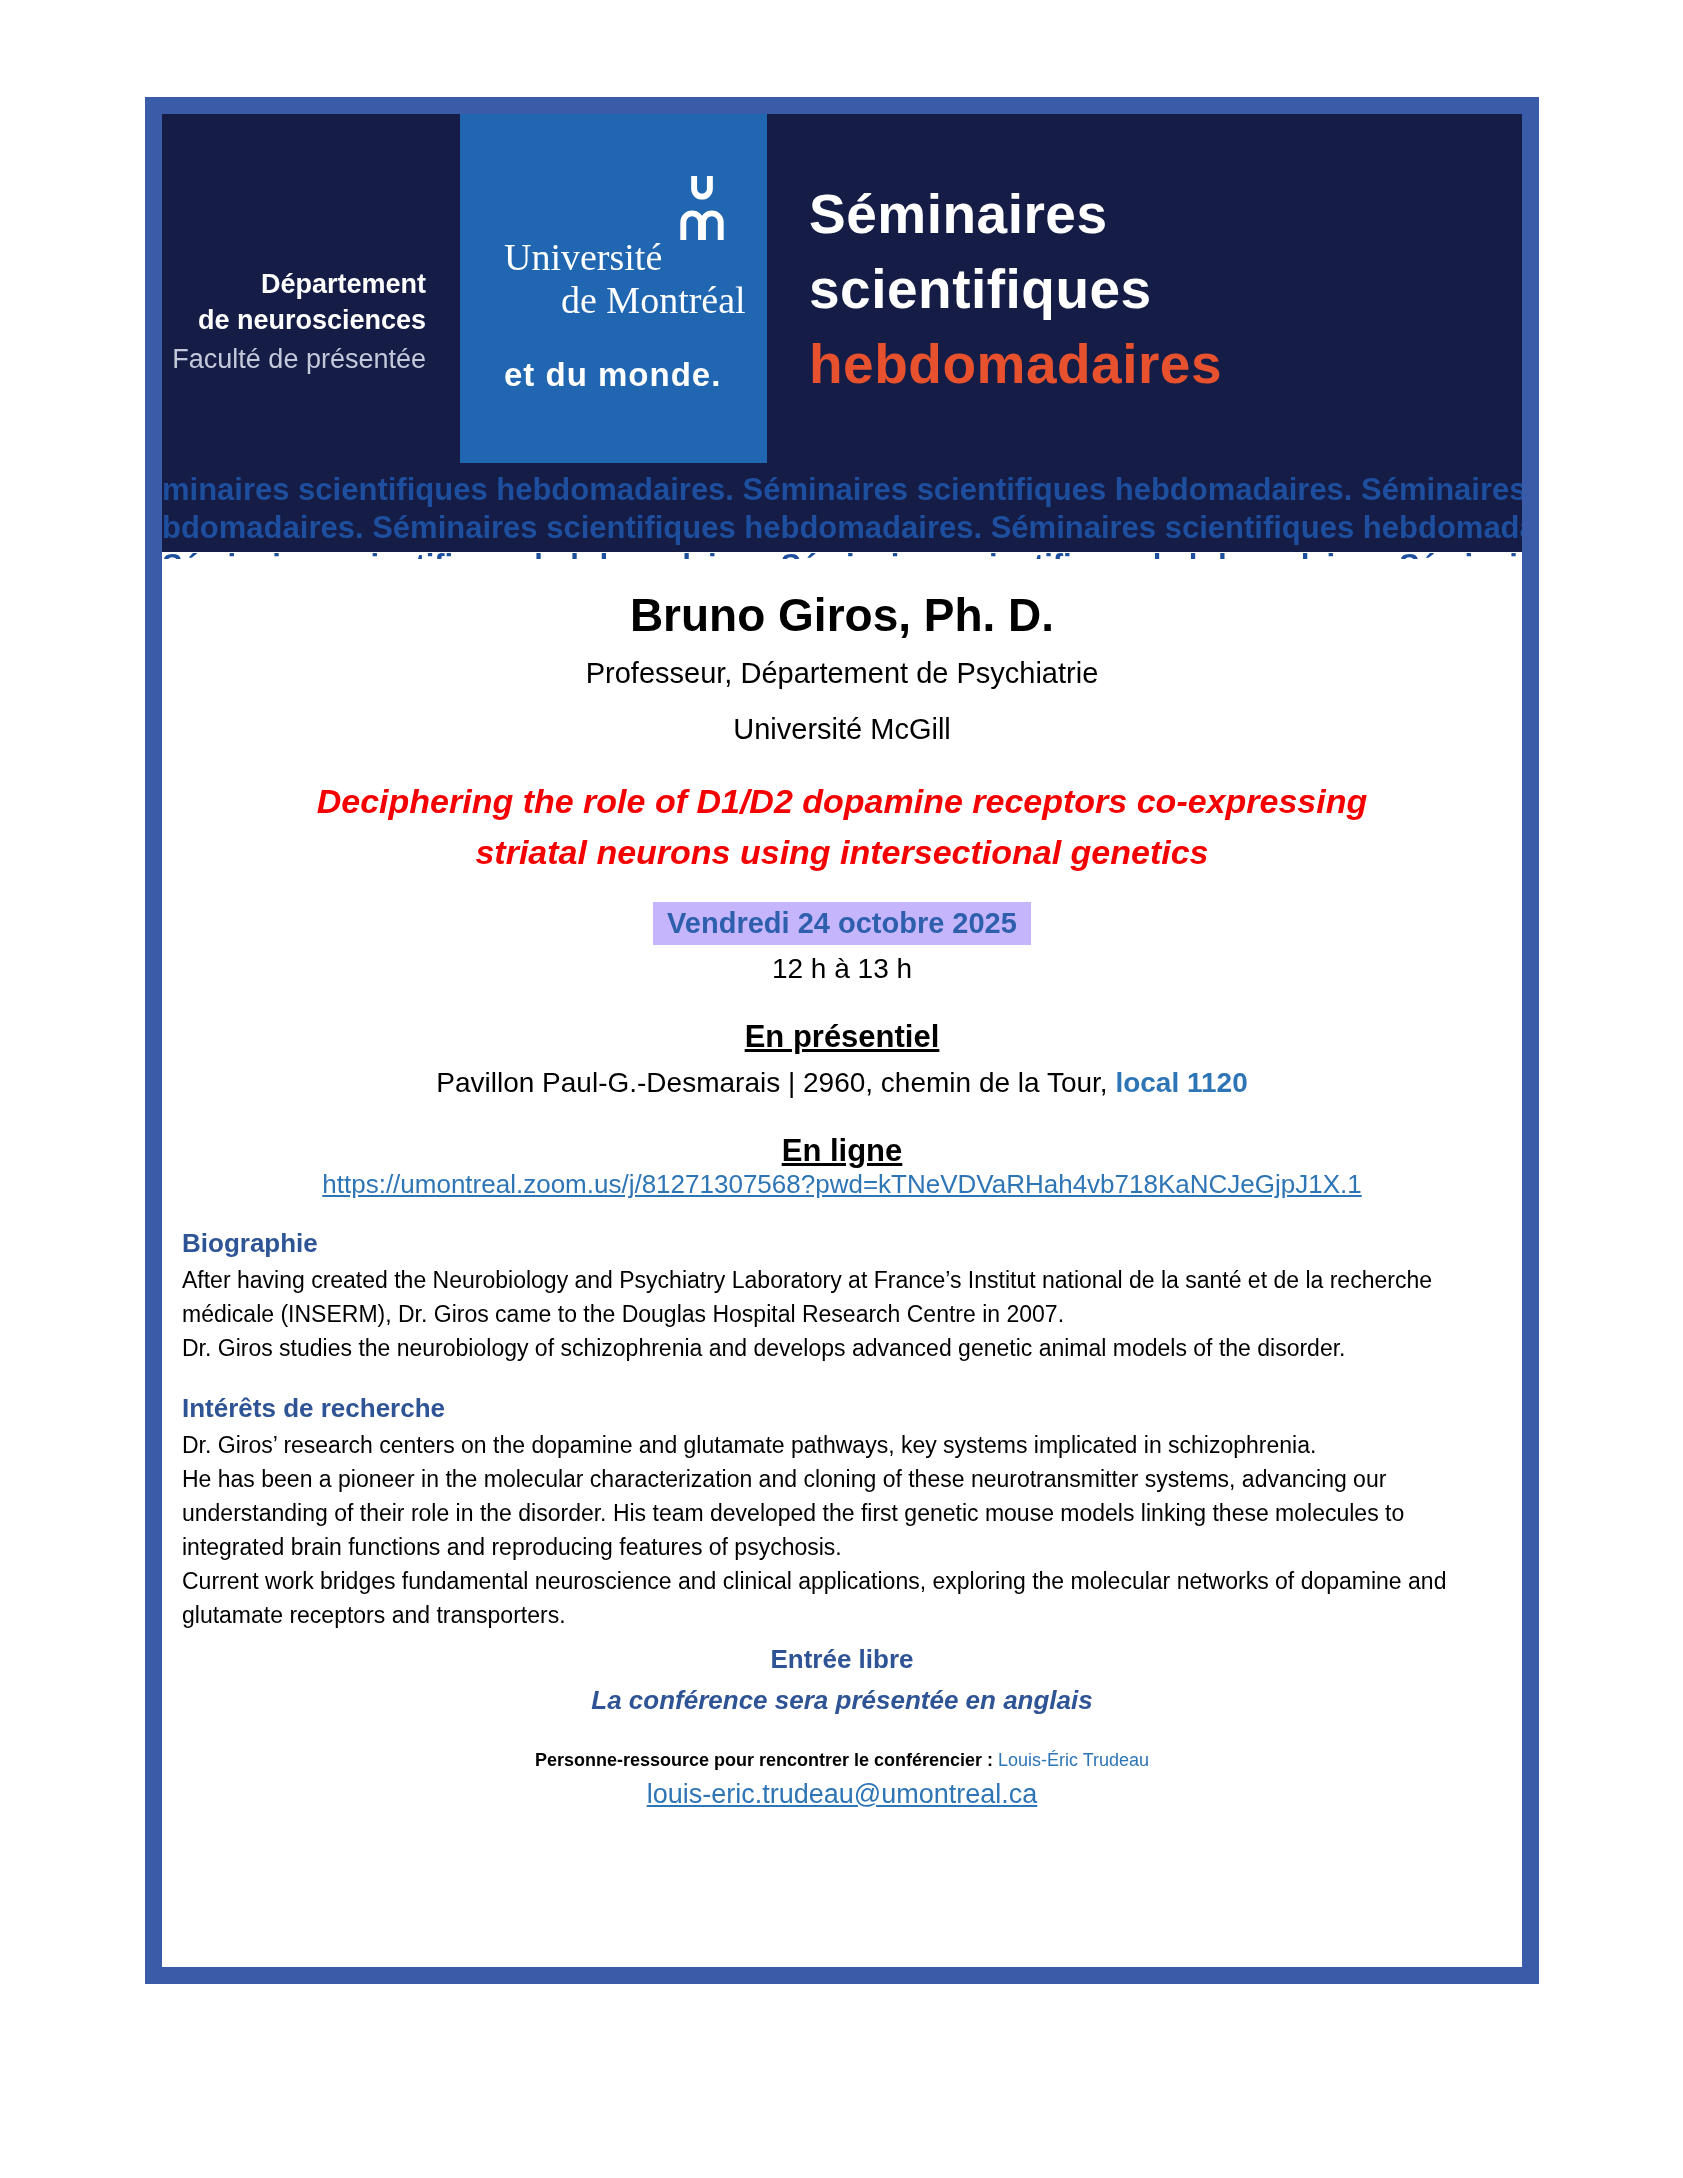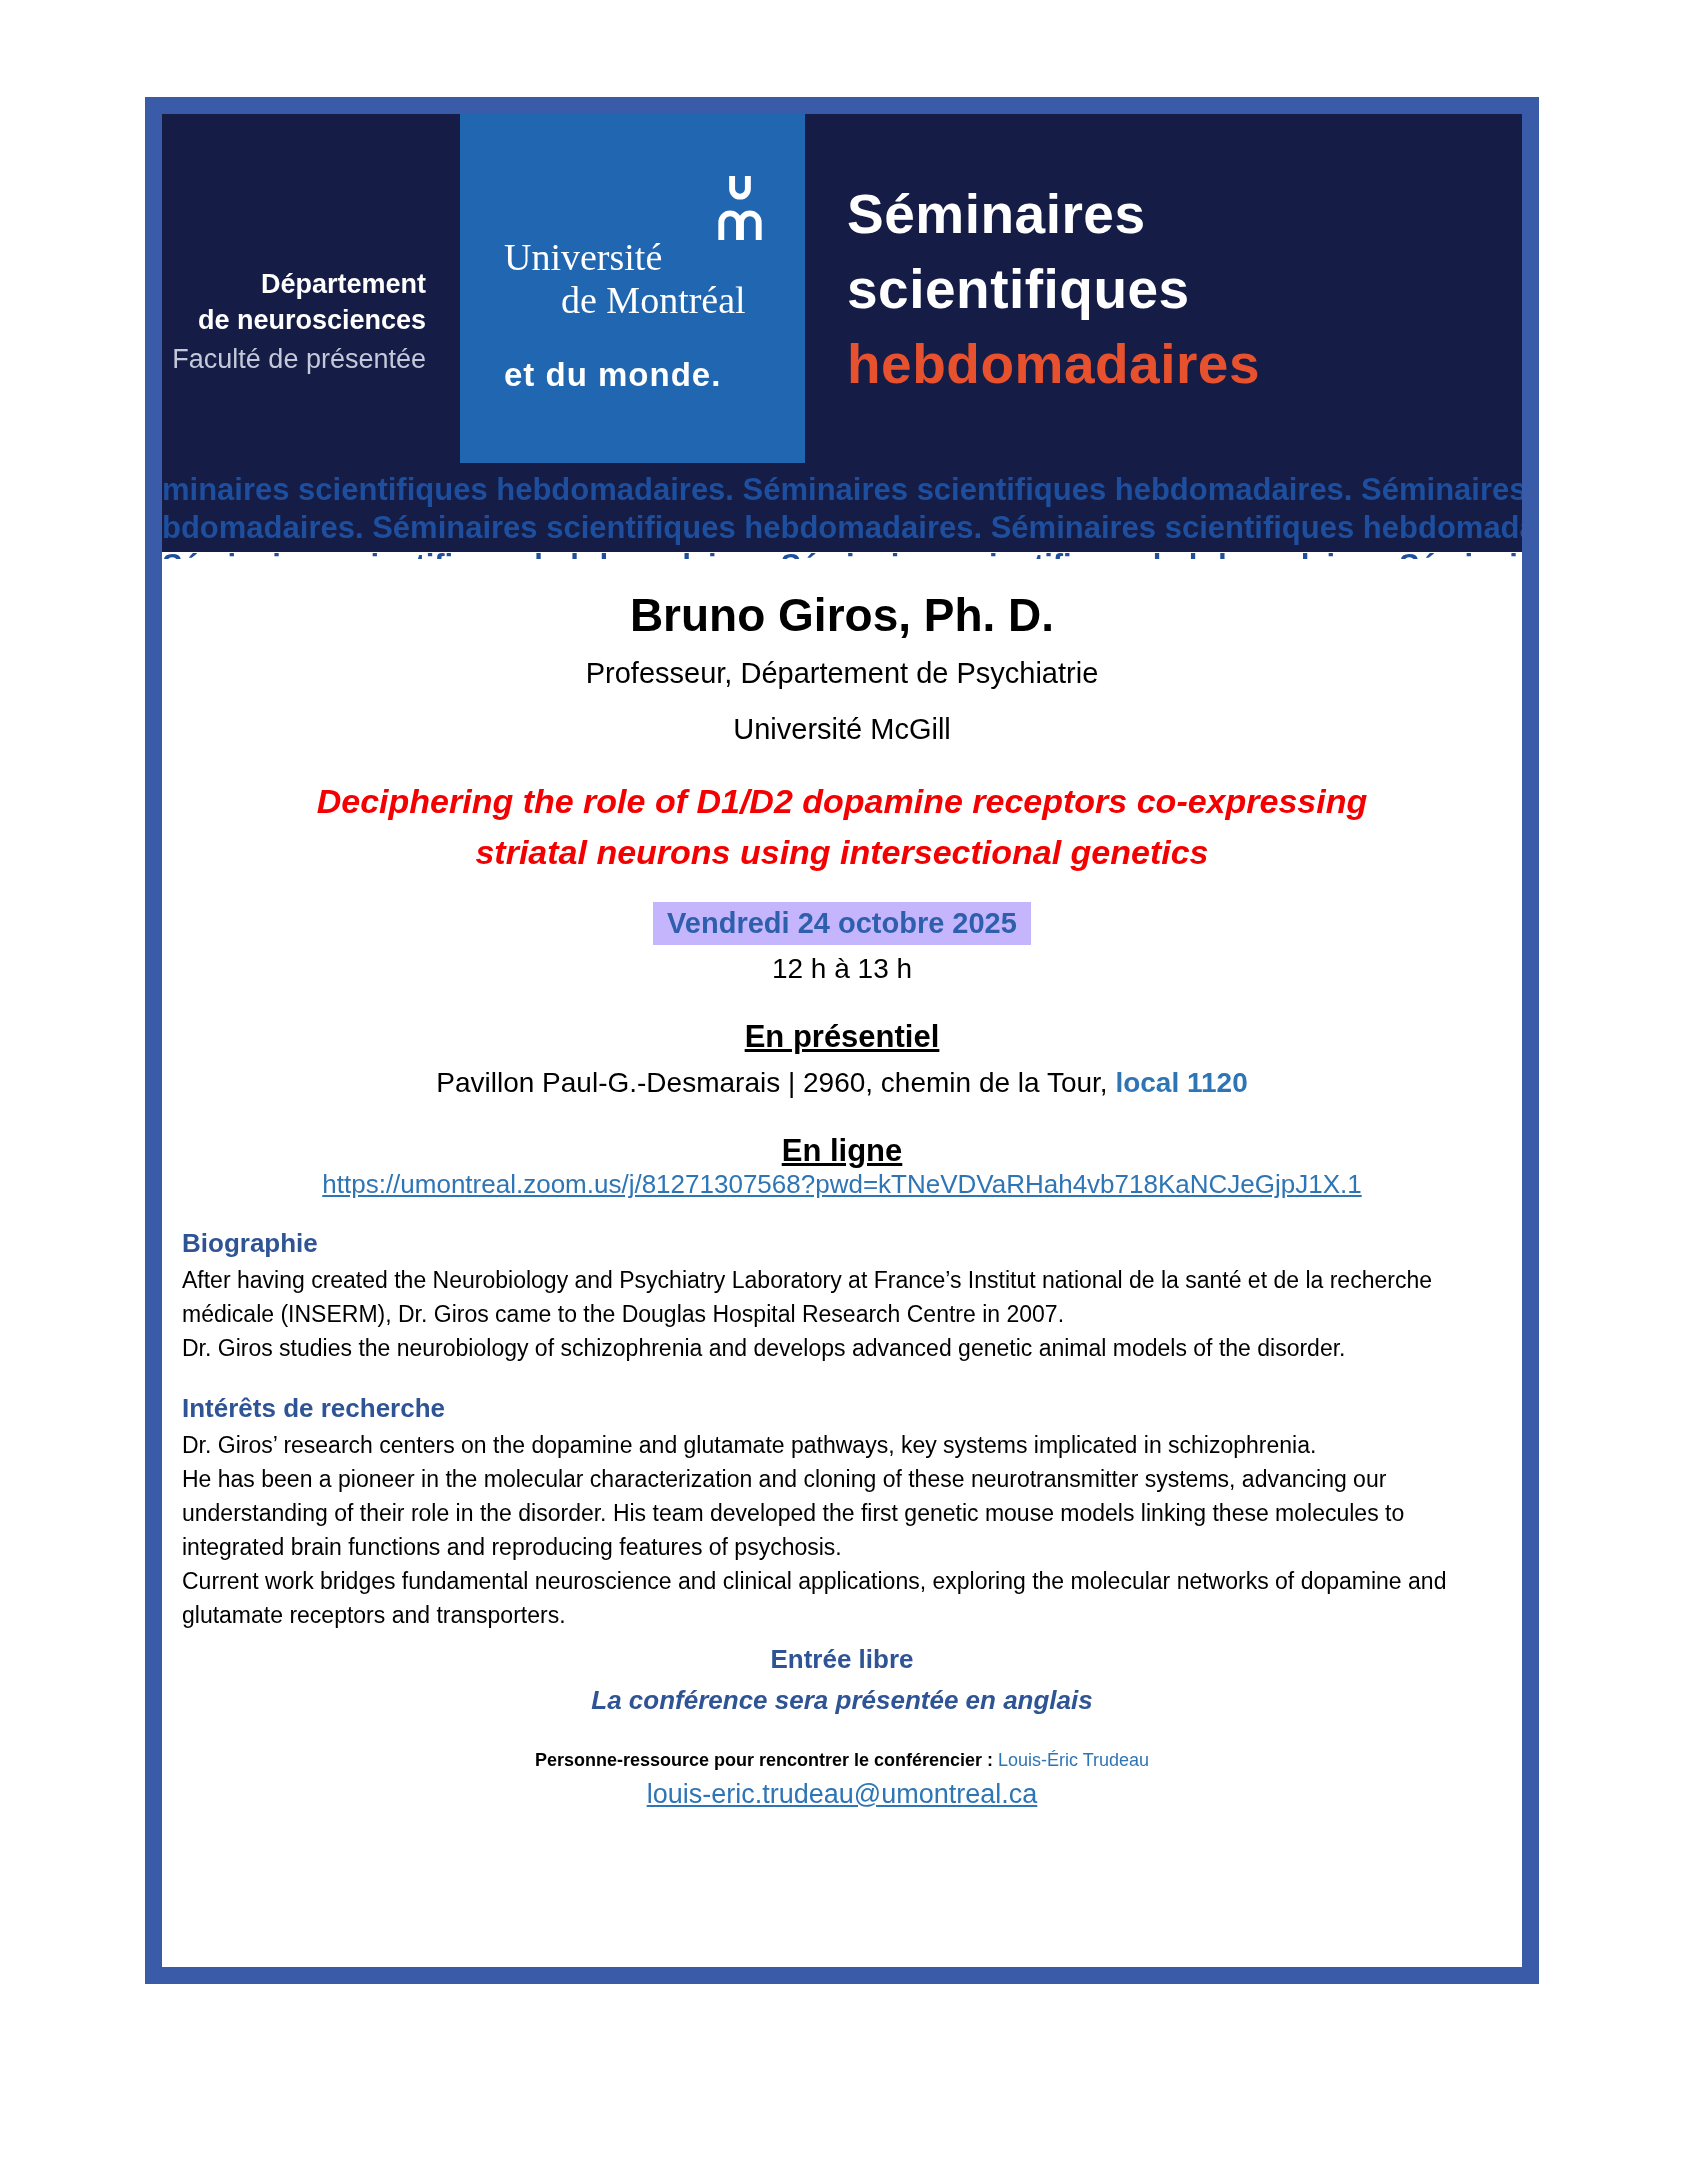--- a/index.html
+++ b/index.html
@@ -13,21 +13,21 @@
   }
   
   .header{position:relative;height:438px;background:#151C45;}
   .header-row{display:flex;height:349px;}
   .header-left{
     width:298px;box-sizing:border-box;display:flex;flex-direction:column;
     justify-content:center;align-items:flex-end;padding:69px 34px 0 0;color:#fff;
   }
   .dept-bold{font-weight:bold;font-size:27px;line-height:36px;text-align:right;}
   .dept-light{font-size:27px;line-height:42px;color:#C3C8DA;text-align:right;}
-  .logo-box{width:345px;background:#2066B0;position:relative;color:#fff;flex:none;}
+  .logo-box{width:307px;background:#2066B0;position:relative;color:#fff;flex:none;}
   .wm1{position:absolute;top:121px;left:44px;font-family:"Liberation Serif",serif;font-size:38px;}
   .wm2{position:absolute;top:164px;left:101px;font-family:"Liberation Serif",serif;font-size:38px;}
   .udem-glyph{position:absolute;top:61px;right:42px;}
   .tagline{position:absolute;top:242px;left:44px;font-weight:bold;font-size:33px;letter-spacing:1px;}
   .header-right{flex:1;box-sizing:border-box;padding:63px 0 0 42px;}
   .sem-line{font-size:55px;font-weight:bold;color:#fff;line-height:75px;letter-spacing:0.5px;}
   .sem-orange{color:#E8512E;}
   .ticker{height:88px;overflow:hidden;padding-top:8px;}
   .ticker-line{white-space:nowrap;font-weight:bold;font-size:31px;line-height:38px;color:#1D4F9E;}
   

